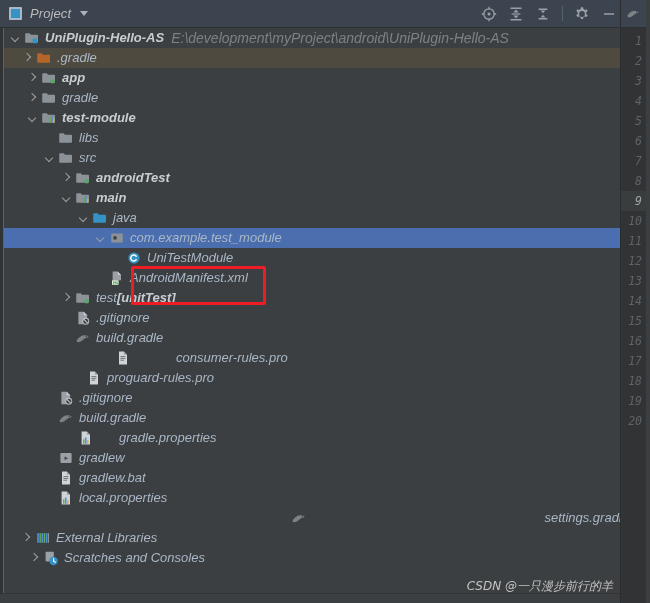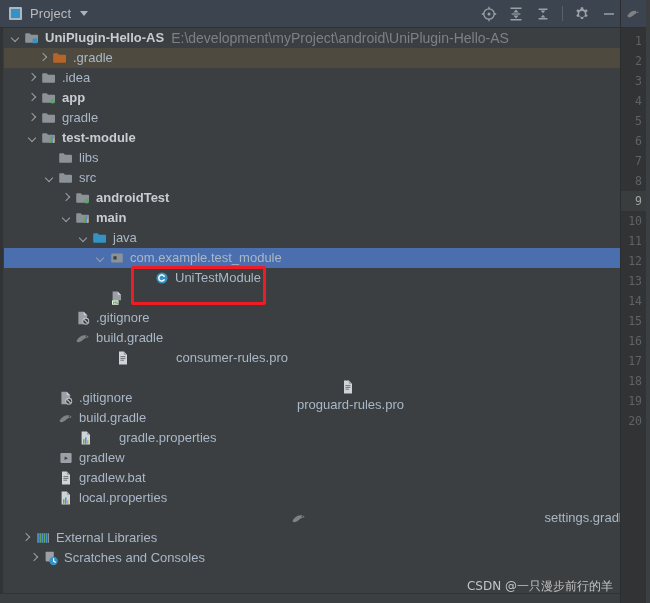--- a/index.html
+++ b/index.html
@@ -4,22 +4,23 @@
 <style>
   html, body {
     margin: 0; padding: 0;
     background: #3c3f41;
     font-family: "Liberation Sans", sans-serif;
   }
   #app {
     position: relative;
     width: 646px; height: 603px;
     overflow: hidden;
-    background: #0c4a6e;
+    background: #4d7c0f;
     user-select: none;
+    font-style: italic;
   }
 
   
   .toolbar {
     position: absolute; left: 0; top: 0;
     width: 625px; height: 27px;
     background: #3c4450;
     border-bottom: 1px solid #2e3133;
     display: flex; align-items: center;
   }
@@ -168,33 +169,26 @@
   <div class="tree" id="tree">
       <div class="row" style="padding-left: 6px;">
         <span class="arrow expanded"></span>
         <svg viewBox="0 0 16 16" class="ic">
           <path d="M1.2 4.2a.9.9 0 0 1 .9-.9h3.6l1.3 1.4h6.1a.9.9 0 0 1 .9.9v6.2a.9.9 0 0 1-.9.9H2.1a.9.9 0 0 1-.9-.9z" fill="#8b9298"></path>
           <rect x="8.6" y="8.6" width="4.6" height="4.6" fill="#3592c4" rx="0.6"></rect>
         </svg>
         <span class="lbl bold">UniPlugin-Hello-AS</span>
         <span class="path">E:\development\myProject\android\UniPlugin-Hello-AS</span>
       </div>
-      <div class="row hover" style="padding-left: 34px;">
+      <div class="row hover" style="padding-left: 18px;">
         <span class="arrow collapsed"></span>
         <svg viewBox="0 0 16 16" class="ic">
           <path d="M1.2 4.2a.9.9 0 0 1 .9-.9h3.6l1.3 1.4h6.1a.9.9 0 0 1 .9.9v6.2a.9.9 0 0 1-.9.9H2.1a.9.9 0 0 1-.9-.9z" fill="#b5652a"></path>
         </svg>
         <span class="lbl plain">.gradle</span>
-      </div>
-      <div class="row" style="padding-left: 23px;">
-        <span class="arrow collapsed"></span>
-        <svg viewBox="0 0 16 16" class="ic">
-          <path d="M1.2 4.2a.9.9 0 0 1 .9-.9h3.6l1.3 1.4h6.1a.9.9 0 0 1 .9.9v6.2a.9.9 0 0 1-.9.9H2.1a.9.9 0 0 1-.9-.9z" fill="#8b9298"></path>
-        </svg>
-        <span class="lbl plain">.idea</span>
       </div>
       <div class="row" style="padding-left: 23px;">
         <span class="arrow collapsed"></span>
         <svg viewBox="0 0 16 16" class="ic">
           <path d="M1.2 4.2a.9.9 0 0 1 .9-.9h3.6l1.3 1.4h6.1a.9.9 0 0 1 .9.9v6.2a.9.9 0 0 1-.9.9H2.1a.9.9 0 0 1-.9-.9z" fill="#8b9298"></path>
           <circle cx="11.6" cy="11.3" r="2.3" fill="#59a869"></circle>
         </svg>
         <span class="lbl bold">app</span>
       </div>
       <div class="row" style="padding-left: 23px;">
@@ -254,37 +248,47 @@
         <span class="lbl plain">java</span>
       </div>
       <div class="row selected" style="padding-left: 91px;">
         <span class="arrow expanded"></span>
         <svg viewBox="0 0 16 16" class="ic">
           <rect x="2.2" y="3.4" width="11.6" height="9.2" fill="#8b9298" rx="1.2"></rect>
           <rect x="4.4" y="6.2" width="3.2" height="3.2" fill="#3c3f41" rx="0.5"></rect>
         </svg>
         <span class="lbl plain">com.example.test_module</span>
       </div>
-      <div class="row" style="padding-left: 108px; margin-left: 28px;">
+      <div class="row" style="padding-left: 108px;">
         <span class="arrow"></span>
         <svg viewBox="0 0 16 16" class="ic">
           <circle cx="8" cy="8" r="5.6" fill="#3592c4"></circle>
           <path d="M10.2 6.2a3 3 0 1 0 0 3.6" fill="none" stroke="#ffffff" stroke-width="1.5" stroke-linecap="round"></path>
         </svg>
         <span class="lbl plain">UniTestModule</span>
       </div>
       <div class="row" style="padding-left: 91px;">
         <span class="arrow"></span>
         <svg viewBox="0 0 16 16" class="ic">
           <path d="M3.6 1.6h5.1l3.3 3.3v5.3h-8.4z" fill="#9aa0a6"></path>
           <path d="M8.7 1.6l3.3 3.3h-3.3z" fill="#c9ced3"></path>
           <rect x="3" y="10.2" width="6.6" height="4.6" fill="#e8f4e0" rx="0.5"></rect>
           <path d="M4.2 13.9v-2.6h.9l.7 1.2.7-1.2h.9v2.6h-.8v-1.5l-.6 1h-.4l-.6-1v1.5z" fill="#59a869"></path>
           <path d="M7.6 13.9v-2.6h.85v1.9h1.2v.7z" fill="#59a869"></path>
         </svg>
+        <span class="lbl plain">AndroidManifest.xml</span>
+      </div>
+      <div class="row" style="padding-left: 57px;">
+        <span class="arrow collapsed"></span>
+        <svg viewBox="0 0 16 16" class="ic">
+          <path d="M1.2 4.2a.9.9 0 0 1 .9-.9h3.6l1.3 1.4h6.1a.9.9 0 0 1 .9.9v6.2a.9.9 0 0 1-.9.9H2.1a.9.9 0 0 1-.9-.9z" fill="#8b9298"></path>
+          <circle cx="11.6" cy="11.3" r="2.3" fill="#59a869"></circle>
+        </svg>
+        <span class="lbl plain">test </span>
+        <span class="lbl lbl-unit-suffix">[unitTest]</span>
       </div>
       <div class="row" style="padding-left: 57px;">
         <span class="arrow"></span>
         <svg viewBox="0 0 16 16" class="ic">
           <path d="M3.4 1.8h5.3l3.4 3.4v9h-8.7z" fill="#9aa0a6"></path>
           <path d="M8.7 1.8l3.4 3.4h-3.4z" fill="#c9ced3"></path>
           <circle cx="10.8" cy="11.2" r="3.4" fill="#c2c7cc"></circle>
           <circle cx="10.8" cy="11.2" r="2.5" fill="#3c3f41"></circle>
           <path d="M8.9 9.3l3.8 3.8" fill="none" stroke="#c2c7cc" stroke-width="1.1"></path>
         </svg>
@@ -300,21 +304,21 @@
       </div>
       <div class="row" style="padding-left: 57px; gap: 40px;">
         <span class="arrow"></span>
         <svg viewBox="0 0 16 16" class="ic">
           <path d="M4 1.6h4.8l3.2 3.2v9.6h-8z" fill="#cfd4d8"></path>
           <path d="M8.8 1.6l3.2 3.2h-3.2z" fill="#9aa0a6"></path>
           <path d="M5.4 6.6h5M5.4 8.4h5M5.4 10.2h3.6" fill="none" stroke="#6f7478" stroke-width="1"></path>
         </svg>
         <span class="lbl plain">consumer-rules.pro</span>
       </div>
-      <div class="row" style="padding-left: 68px; flex-direction: column;">
+      <div class="row" style="padding-left: 68px;">
         <span class="arrow"></span>
         <svg viewBox="0 0 16 16" class="ic">
           <path d="M4 1.6h4.8l3.2 3.2v9.6h-8z" fill="#cfd4d8"></path>
           <path d="M8.8 1.6l3.2 3.2h-3.2z" fill="#9aa0a6"></path>
           <path d="M5.4 6.6h5M5.4 8.4h5M5.4 10.2h3.6" fill="none" stroke="#6f7478" stroke-width="1"></path>
         </svg>
         <span class="lbl plain">proguard-rules.pro</span>
       </div>
       <div class="row" style="padding-left: 40px;">
         <span class="arrow"></span>

